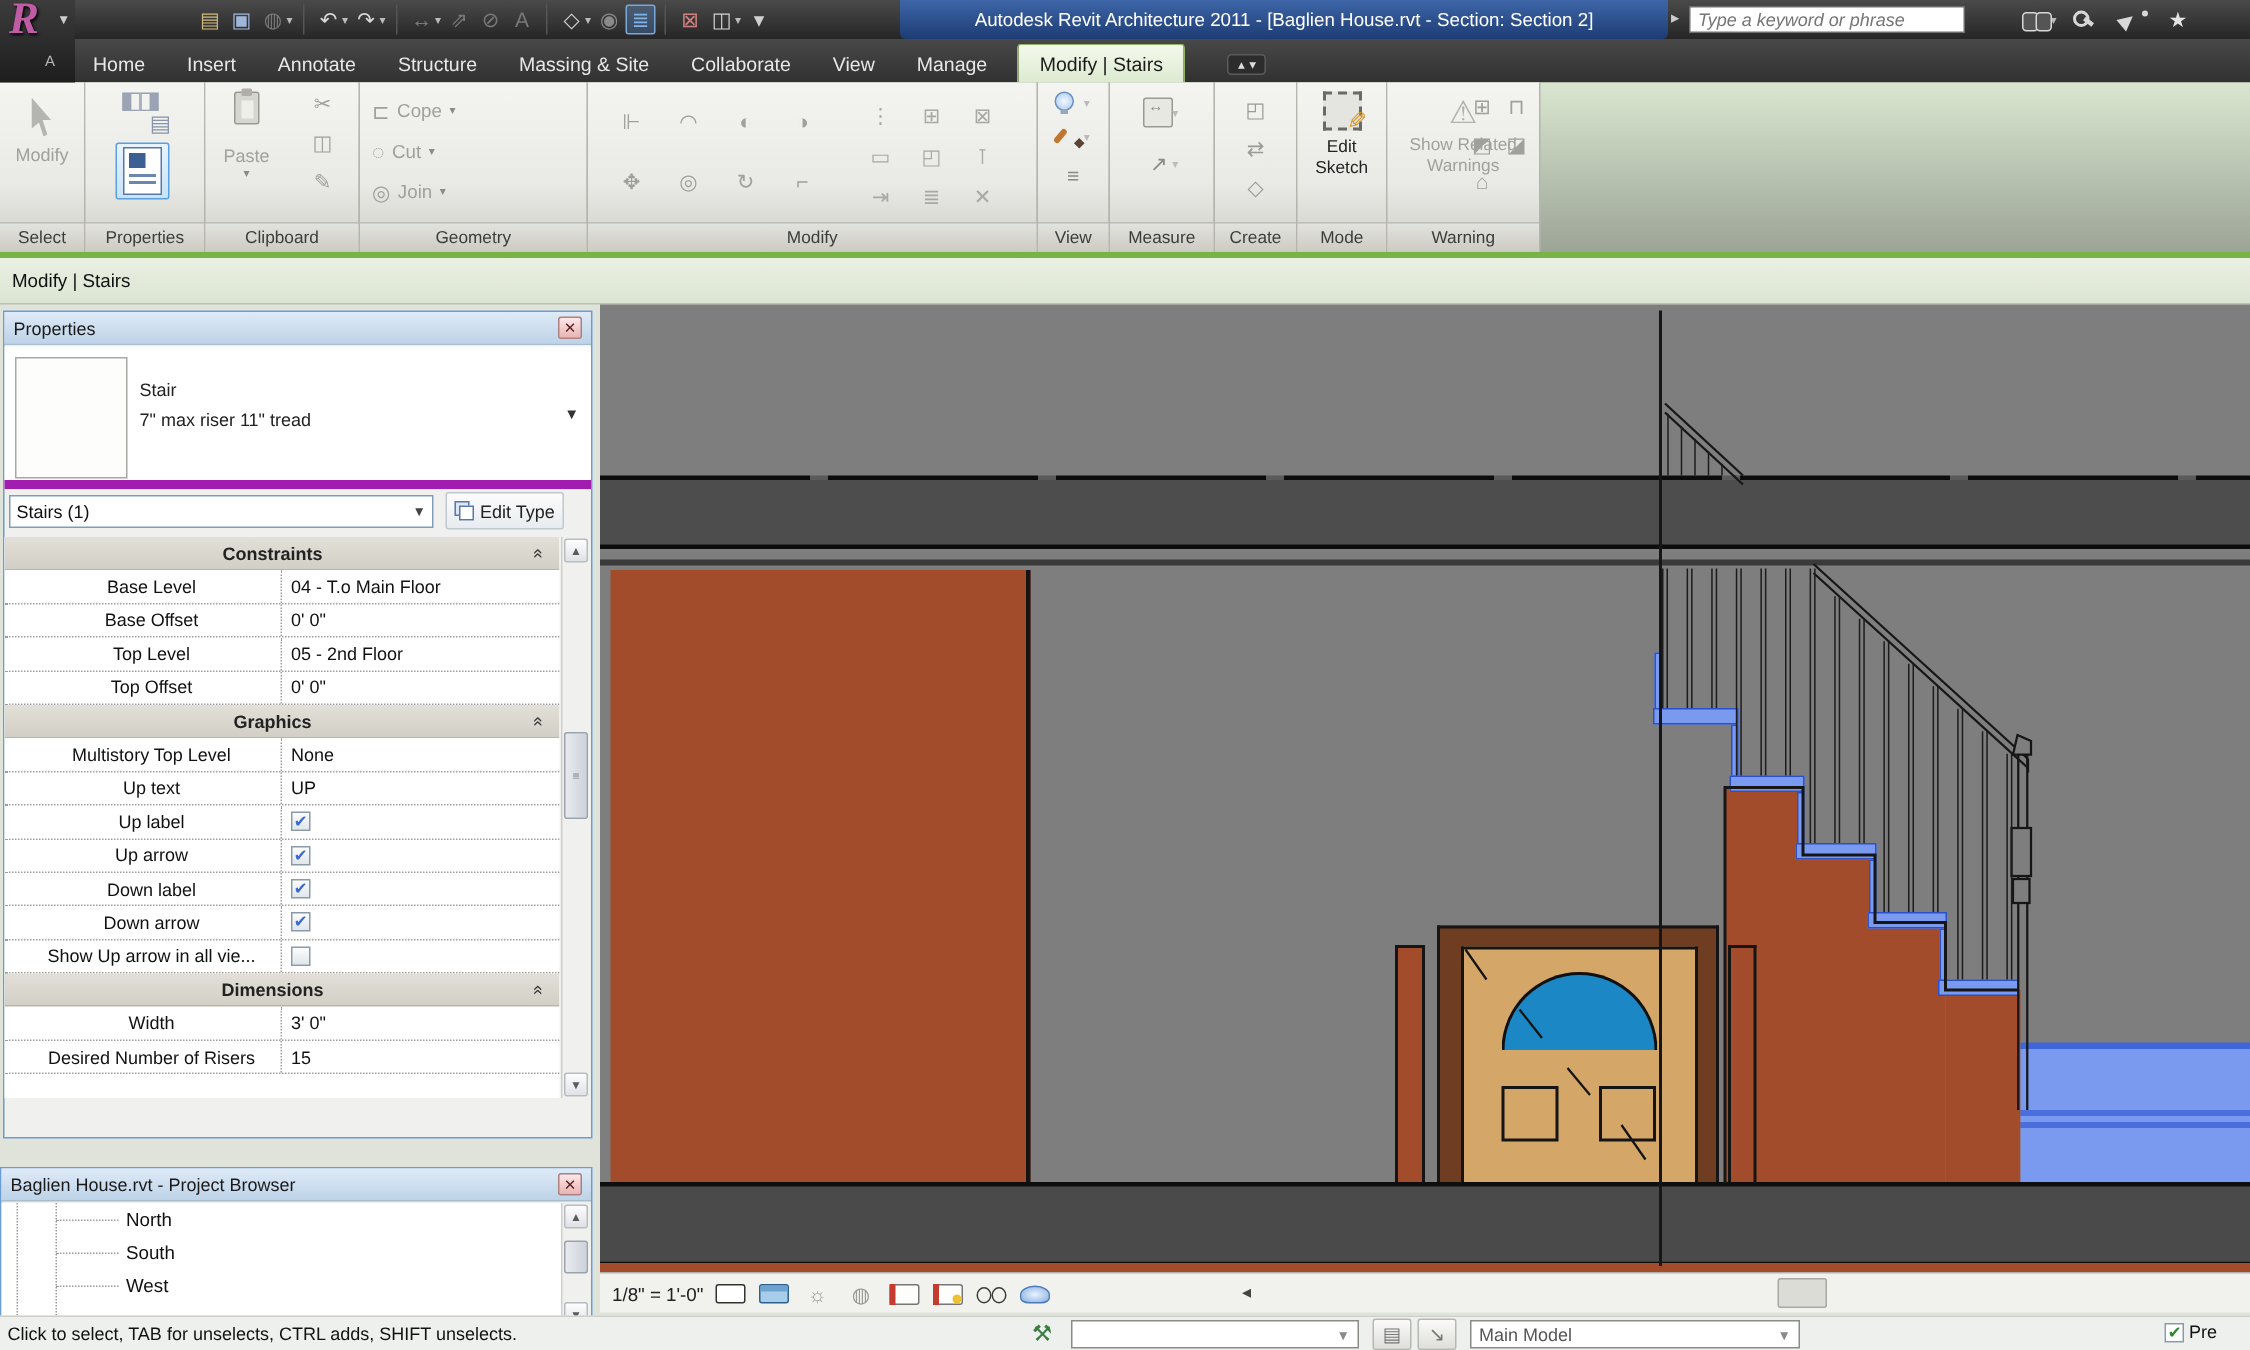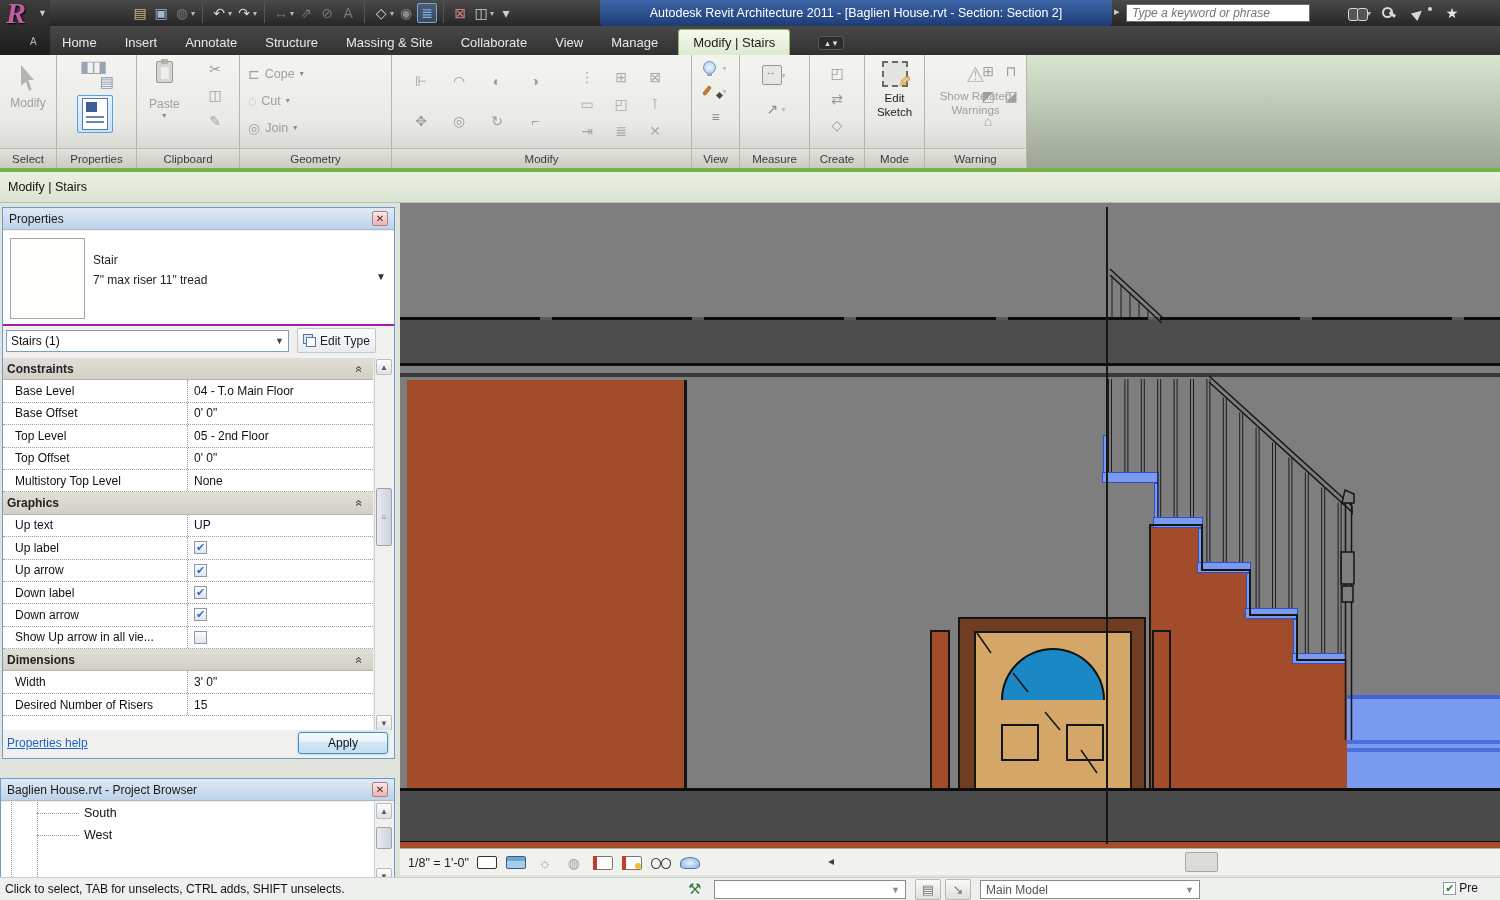--- a/index.html
+++ b/index.html
@@ -149,35 +149,35 @@
     border:1px solid #a8a8a2; border-radius:2px; }
 
   
   .palette { position:absolute; border:1px solid #6a9cd0; background:#f0f0ee; }
   .pal-title { height:22px; background:linear-gradient(#dfeaf7,#bdd3e8); display:flex; align-items:center;
     padding:0 6px; color:#1a1a1a; border-bottom:1px solid #a8bcd0; }
   .pal-title span.t { flex:1; }
   .pal-close { width:16px; height:15px; border:1px solid #b08080; border-radius:2px; background:linear-gradient(#fde8e8,#e8b4b4);
     display:flex; align-items:center; justify-content:center; font-size:10px; color:#5a2020; }
   #props { left:2px; top:207px; width:393px; height:552px; }
-  #type-sel { position:absolute; left:0; top:23px; width:391px; height:95px; background:#ffffff; border-bottom:2px solid #a21caf; }
+  #type-sel { position:absolute; left:0; top:23px; width:391px; height:95px; background:#ffffff; border-bottom:6px solid #a21caf; }
   #type-preview { position:absolute; left:7px; top:7px; width:75px; height:81px; background:#fdfdfc; border:1px solid #a8a8a2; }
   #type-name { position:absolute; left:90px; top:22px; color:#222; }
   #type-desc { position:absolute; left:90px; top:42px; color:#222; }
   #type-dd { position:absolute; right:8px; top:40px; color:#333; font-size:10px; }
   #sel-combo { position:absolute; left:3px; top:122px; width:283px; height:22px; background:#ffffff; border:1px solid #7f9db9;
     display:flex; align-items:center; padding:0 4px; color:#111; }
   #sel-combo .dd { margin-left:auto; font-size:9px; color:#444; }
   #edit-type-btn { position:absolute; left:294px; top:120px; height:25px; display:flex; align-items:center; gap:4px;
     padding:0 5px; border:1px solid #c0c8d0; border-radius:2px; background:linear-gradient(#fcfcfc,#e8ecf0); color:#222; }
   .edittype-ic { position:relative; width:13px; height:13px; }
   .edittype-ic::before { content:""; position:absolute; left:0; top:0; width:8px; height:8px; border:1.5px solid #5878a8; background:#dce6f4; }
   .edittype-ic::after { content:""; position:absolute; right:0; bottom:0; width:8px; height:8px; border:1.5px solid #5878a8; background:#ffffff; }
   #prop-grid { position:absolute; left:0; top:150px; width:370px; height:374px; background:#ffffff; overflow:hidden; }
-  .prow { display:flex; height:22.4px; border-bottom:1px dotted #9e9e9e; align-items:center; }
+  .prow { display:flex; height:22.4px; border-bottom:1px dotted #9e9e9e; align-items:center;text-align:center; }
   .prow .lc { width:184px; padding-left:12px; color:#111; white-space:nowrap; overflow:hidden; }
   .prow .vc { flex:1; border-left:1px dotted #9e9e9e; padding-left:6px; color:#111; height:100%; display:flex; align-items:center; }
   .prow.phead { background:linear-gradient(#e2dfd8,#d2cfc6); border-bottom:1px solid #b8b5ac; }
   .prow.phead .hl { flex:1; padding-left:4px; font-weight:bold; color:#222; }
   .chev { transform:rotate(90deg); color:#333; font-size:12px; margin-right:10px; }
   .cb { width:13px; height:13px; border:1px solid #8a9aa8; background:linear-gradient(#fcfcfc,#e0e6ea);
     display:flex; align-items:center; justify-content:center; font-size:11px; color:#3a6ad4; }
   .vscroll { position:absolute; right:1px; width:19px; background:#f0f0ee; border-left:1px solid #d0d0ca; }
   .vs-btn { position:absolute; left:1px; width:16px; height:16px; background:linear-gradient(#fdfdfd,#dfe2e6);
     border:1px solid #b8bcc2; border-radius:2px; color:#5a5a60; font-size:8px; display:flex; align-items:center; justify-content:center; }
@@ -703,27 +703,27 @@
           <span class="vc">0'  0"</span>
         </div>
         <div class="prow">
           <span class="lc">Top Level</span>
           <span class="vc">05 - 2nd Floor</span>
         </div>
         <div class="prow">
           <span class="lc">Top Offset</span>
           <span class="vc">0'  0"</span>
         </div>
-        <div class="prow">
-          <span class="lc">Multistory Top Level</span>
-          <span class="vc">None</span>
-        </div>
         <div class="prow phead">
           <span class="hl">Graphics</span>
           <span class="chev">«</span>
+        </div>
+        <div class="prow">
+          <span class="lc">Multistory Top Level</span>
+          <span class="vc">None</span>
         </div>
         <div class="prow">
           <span class="lc">Up text</span>
           <span class="vc">UP</span>
         </div>
         <div class="prow">
           <span class="lc">Up label</span>
           <span class="vc">
             <span class="cb">✔</span>
           </span>
@@ -763,34 +763,31 @@
         <div class="prow">
           <span class="lc">Desired Number of Risers</span>
           <span class="vc">15</span>
         </div>
       </div>
     <div class="vscroll" style="top:150px;height:374px">
       <div class="vs-btn" style="top:1px">▲</div>
       <div class="vs-thumb" style="top:130px;height:58px">≡</div>
       <div class="vs-btn" style="bottom:1px">▼</div>
     </div>
-    <div id="prop-footer">
-      <a id="props-help" href="#">Properties help</a>
-      <div id="apply-btn">Apply</div>
-    </div>
   </div>
 
   <div class="palette" id="pbrowser">
     <div class="pal-title">
       <span class="t">Baglien House.rvt - Project Browser</span>
       <span class="pal-close">✕</span>
     </div>
     <div id="pb-tree">
       <span class="tline" style="left:10px"></span>
       <span class="tline" style="left:36px"></span>
+    <div class="titem">North</div>
         <div class="titem">South</div>
         <div class="titem">West</div>
       </div>
     <div class="vscroll" style="top:23px;bottom:1px">
       <div class="vs-btn" style="top:1px">▲</div>
       <div class="vs-thumb" style="top:25px;height:22px"></div>
       <div class="vs-btn" style="bottom:1px">▼</div>
     </div>
   </div>
 

